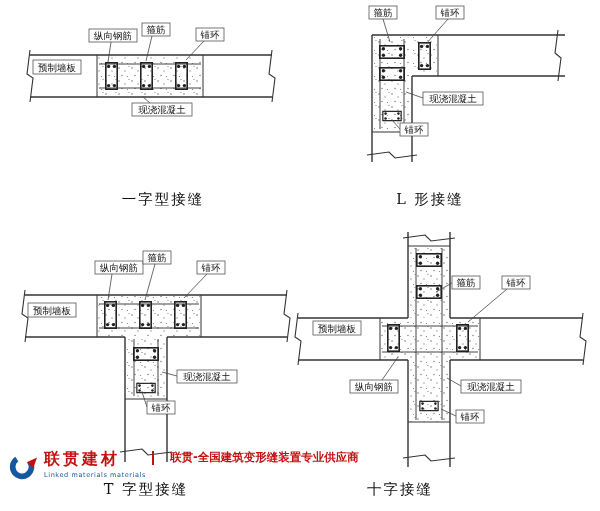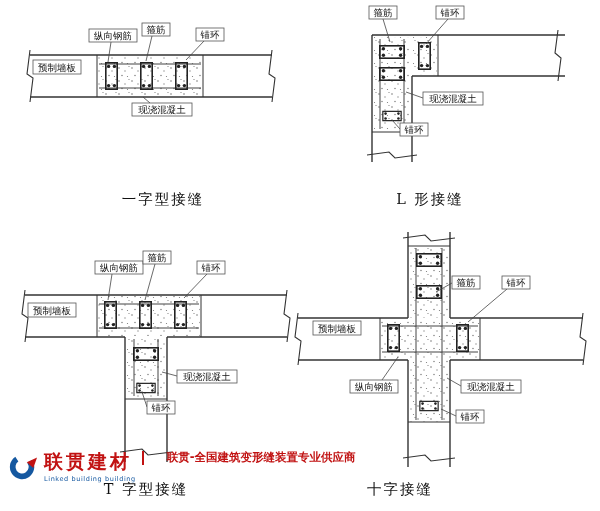--- a/index.html
+++ b/index.html
@@ -5,23 +5,23 @@
   html,body{margin:0;padding:0;background:#fff;}
   .canvas{position:relative;width:600px;height:511px;background:#ffffff;overflow:hidden;
           font-family:"DejaVu Sans",sans-serif;}
   .canvas > svg.drawing{position:absolute;left:0;top:0;}
   svg text{font-family:"DejaVu Serif","DejaVu Sans",serif;fill:#111;}
   .lbl{font-size:9.5px;text-anchor:middle;}
   .cap{font-size:14.5px;text-anchor:middle;letter-spacing:2px;}
   .footer{position:absolute;left:8px;top:451px;display:flex;align-items:flex-start;}
   .logo-wrap{width:32px;height:32px;margin-right:4px;}
   .brand-col{display:flex;flex-direction:column;margin-right:6px;}
-  .brand-name{color:#c11212;font-weight:bold;font-size:19px;letter-spacing:3px;line-height:1.15;white-space:nowrap;}
+  .brand-name{color:#c11212;font-weight:bold;font-size:16px;letter-spacing:3px;line-height:1.15;white-space:nowrap;font-family:Liberation Mono, monospace;}
   .brand-sub{color:#1558a0;font-size:6.5px;letter-spacing:0.6px;margin-top:2px;white-space:nowrap;}
-  .slogan-col{border-left:2px solid #c11212;padding-left:23px;display:flex;flex-direction:column;}
+  .slogan-col{border-left:2px solid #c11212;padding-left:16px;display:flex;flex-direction:column;}
   .slogan-main{color:#c11212;font-weight:bold;font-size:11.5px;line-height:1.2;white-space:nowrap;}
   .slogan-sub{color:#c11212;font-size:8px;margin-top:3px;letter-spacing:1px;white-space:nowrap;}
   .figure-num{position:absolute;right:4px;top:488px;font-size:13px;color:#222;margin-top:32px;}
 </style>
 </head>
 <body>
 
 <div class="canvas">
 
 <svg class="drawing" width="600" height="511" viewBox="0 0 600 511">
@@ -276,21 +276,21 @@
 
 <div class="footer">
   <span class="logo-wrap">
     <svg viewBox="0 0 32 32" width="30" height="30">
       <circle cx="15" cy="17" r="10" fill="none" stroke="#1558a0" stroke-width="6" stroke-dasharray="47 16" transform="rotate(-35 15 17)"></circle>
       <polygon points="20,12 31,7 27,18" fill="#c11212"></polygon>
     </svg>
   </span>
   <div class="brand-col">
     <div class="brand-name">联贯建材</div>
-    <div class="brand-sub">Linked building building</div>
+    <div class="brand-sub">Linked materials materials</div>
   </div>
   <div class="slogan-col">
     <div class="slogan-main">联贯-全国建筑变形缝装置专业供应商</div>
   </div>
 </div>
 
 <div class="figure-num">图2-</div>
 
 </div>
 

